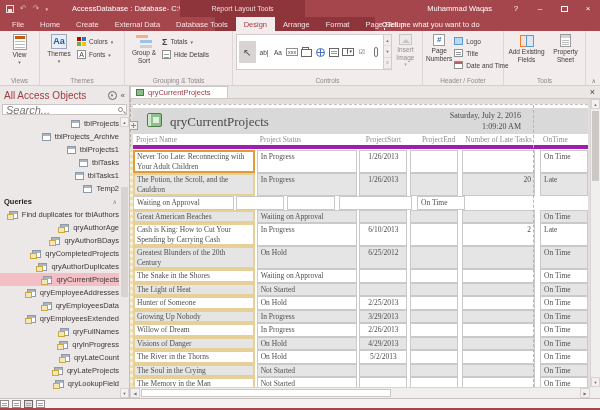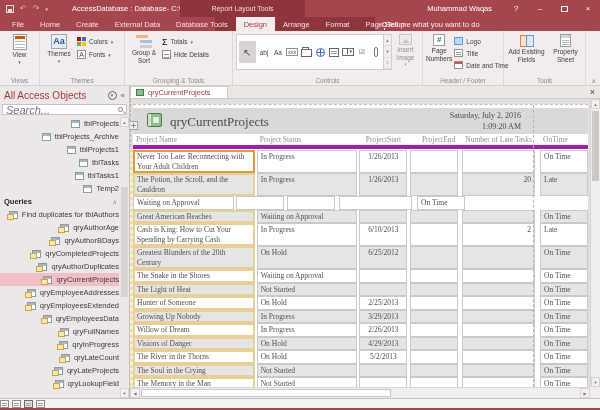--- a/index.html
+++ b/index.html
@@ -418,25 +418,25 @@
       <div class="nav-item selected">
         <span class="obj-icon qry"></span>
         <span>qryCurrentProjects</span>
       </div>
       <div class="nav-item">
         <span class="obj-icon qry"></span>
         <span>qryEmployeeAddresses</span>
       </div>
       <div class="nav-item">
         <span class="obj-icon qry"></span>
+        <span>qryEmployeesData</span>
+      </div>
+      <div class="nav-item">
+        <span class="obj-icon qry"></span>
         <span>qryEmployeesExtended</span>
-      </div>
-      <div class="nav-item">
-        <span class="obj-icon qry"></span>
-        <span>qryEmployeesData</span>
       </div>
       <div class="nav-item">
         <span class="obj-icon qry"></span>
         <span>qryFullNames</span>
       </div>
       <div class="nav-item">
         <span class="obj-icon qry"></span>
         <span>qryInProgress</span>
       </div>
       <div class="nav-item">

